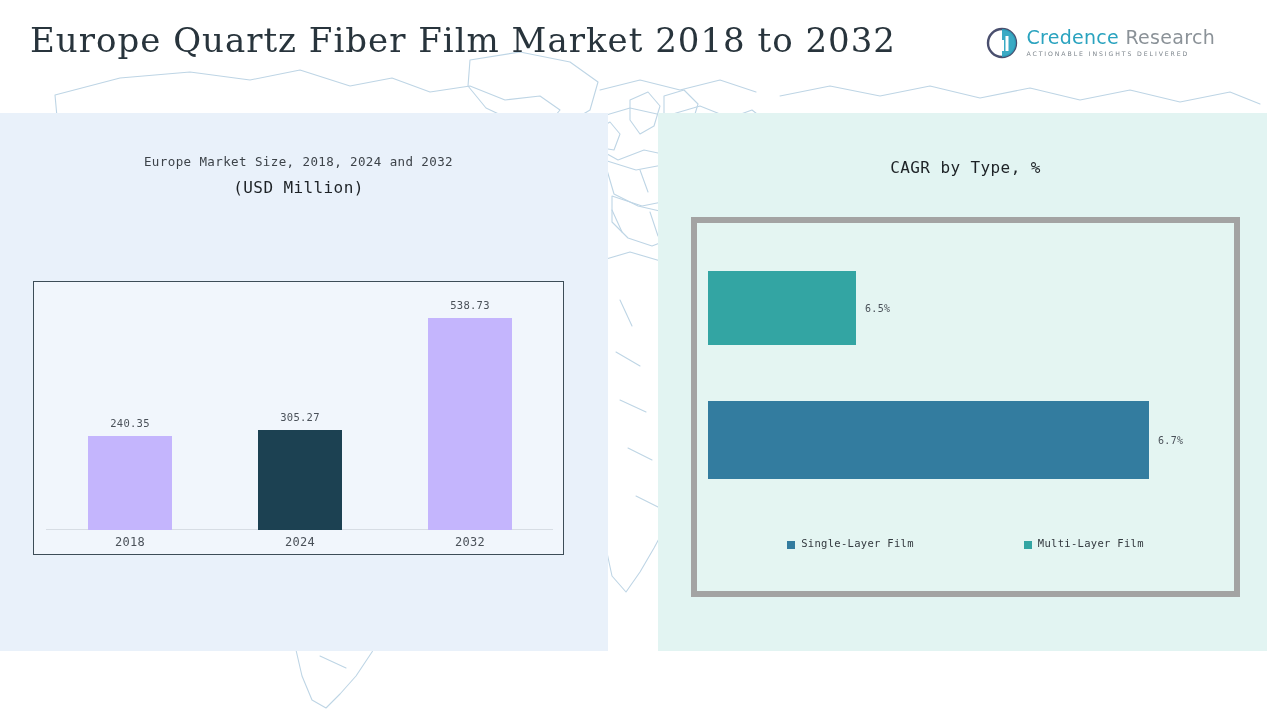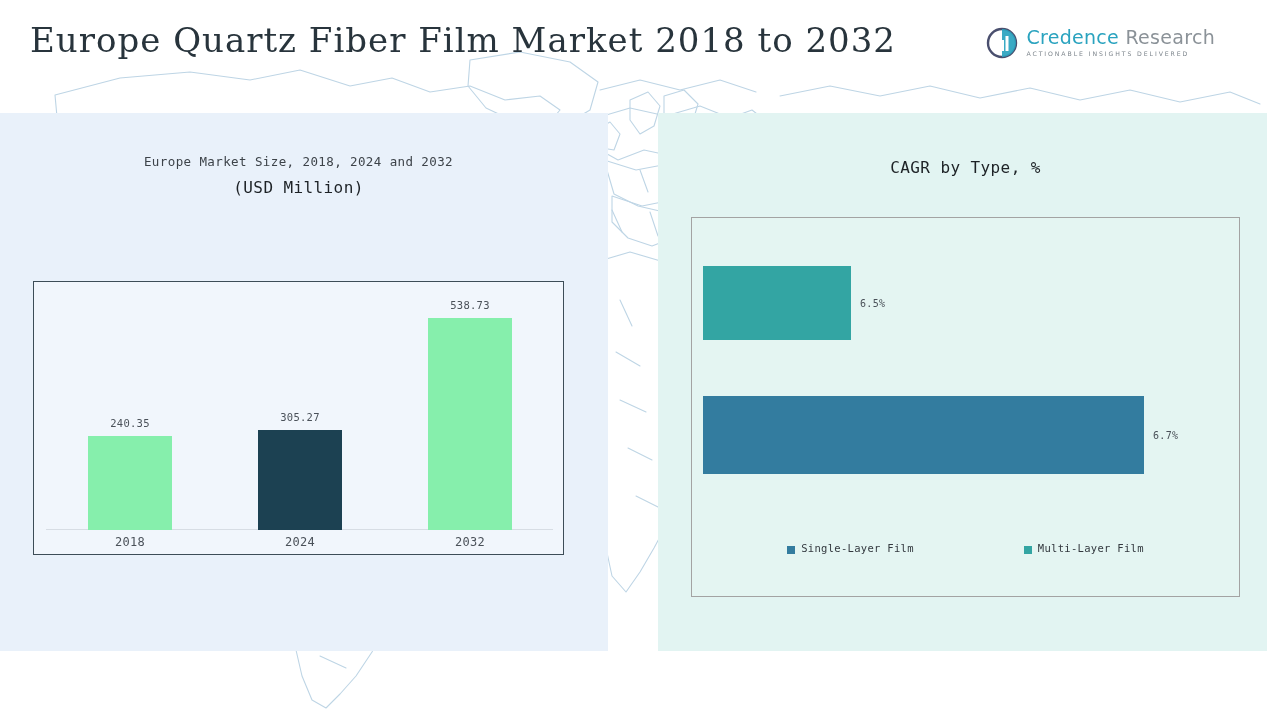--- a/index.html
+++ b/index.html
@@ -55,21 +55,21 @@
     bottom:calc(100% + 7px);font-size:10.5px;color:#4a5159;white-space:nowrap;letter-spacing:.3px;
   }
   .col-cat{
     position:absolute;left:50%;transform:translateX(-50%);
     top:calc(100% + 5px);font-size:12px;color:#4a5159;white-space:nowrap;letter-spacing:.3px;
   }
 
   
   .barchart{
     position:absolute;left:691px;top:217px;width:549px;height:380px;
-    border:1px solid #a3a3a3;background:rgba(229,245,243,.55);box-sizing:border-box;
+    border:6px solid #a3a3a3;background:rgba(229,245,243,.55);box-sizing:border-box;
   }
   .bar-row{position:absolute;}
   .bar-rect{height:100%;}
   .bar-val{
     position:absolute;left:calc(100% + 9px);top:50%;transform:translateY(-50%);
     font-size:10px;color:#4a5159;white-space:nowrap;letter-spacing:.3px;
   }
   .legend{position:absolute;left:0;right:0;bottom:42px;display:flex;justify-content:center;gap:110px;}
   .legend-item{display:flex;align-items:flex-end;gap:6px;}
   .legend-swatch{width:8px;height:8px;flex:none;}
@@ -160,31 +160,31 @@
 
   <div class="chart-heading" style="left:33px;top:154px;width:531px;">
     <div class="ch-line1">Europe Market Size, 2018, 2024 and 2032</div>
     <div class="ch-line2">(USD Million)</div>
   </div>
 
   <div class="colchart">
     <div class="col-plot">
       <div class="axis-line"></div>
 
-      <div class="col" style="left:54px;width:84px;height:94px;background:#86efac;">
+      <div class="col" style="left:54px;width:84px;height:94px;background:#c4b5fd;">
         <span class="col-val">240.35</span>
         <span class="col-cat">2018</span>
       </div>
 
       <div class="col" style="left:224px;width:84px;height:100px;background:#1c4152;">
         <span class="col-val">305.27</span>
         <span class="col-cat">2024</span>
       </div>
 
-      <div class="col" style="left:394px;width:84px;height:212px;background:#86efac;">
+      <div class="col" style="left:394px;width:84px;height:212px;background:#c4b5fd;">
         <span class="col-val">538.73</span>
         <span class="col-cat">2032</span>
       </div>
     </div>
   </div>
 
   <div class="chart-heading" style="left:691px;top:158px;width:549px;">
     <div class="ch-line2" style="margin-top:0;">CAGR by Type, %</div>
   </div>
 

